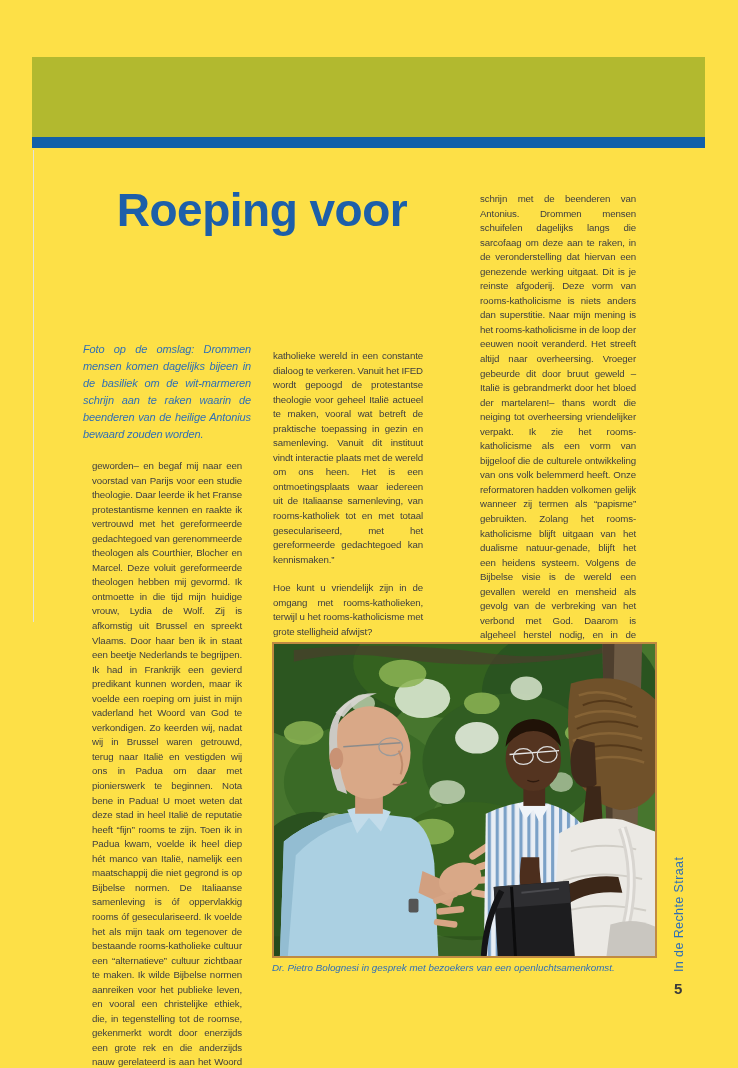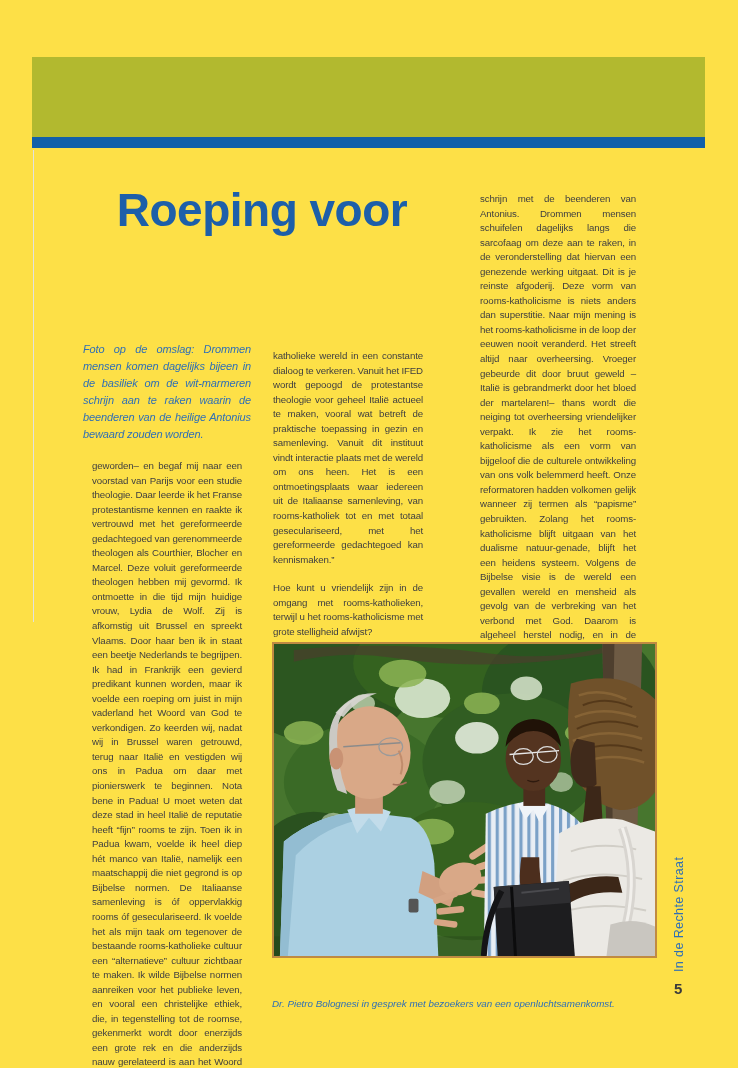--- a/index.html
+++ b/index.html
@@ -75,21 +75,21 @@
     left: 272px; top: 642px;
     width: 385px; height: 316px;
     margin: 0;
     box-sizing: border-box;
     border: 2px solid #c08a42;
     background: #47762e;
   }
   .photo svg { display: block; width: 100%; height: 100%; }
   .photo-caption {
     position: absolute;
-    left: 272px; top: 998px;
+    left: 272px; top: 962px;
     width: 400px;
     margin: 0;
     font-style: italic;
     font-size: 9.8px;
     color: #2f6fb6;
   }
   .vertical-name {
     position: absolute;
     left: 672px; top: 850px;
     height: 122px;

